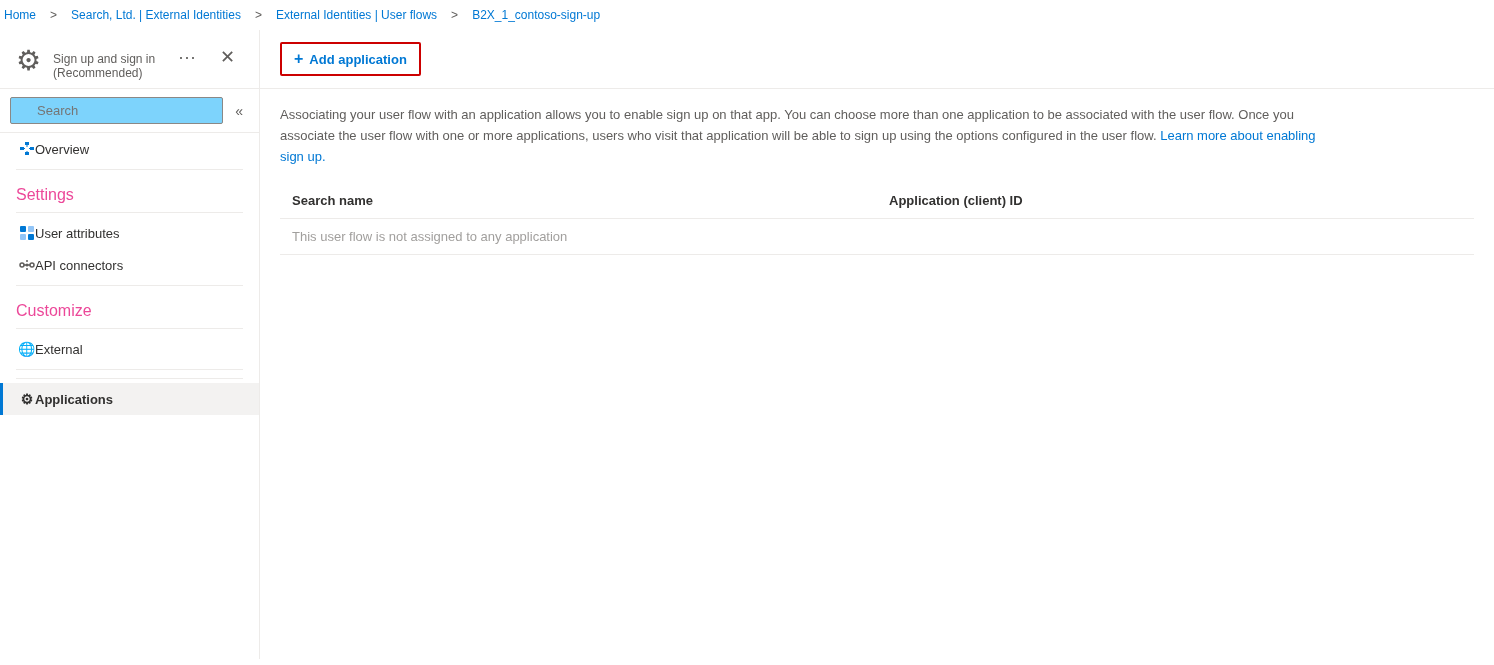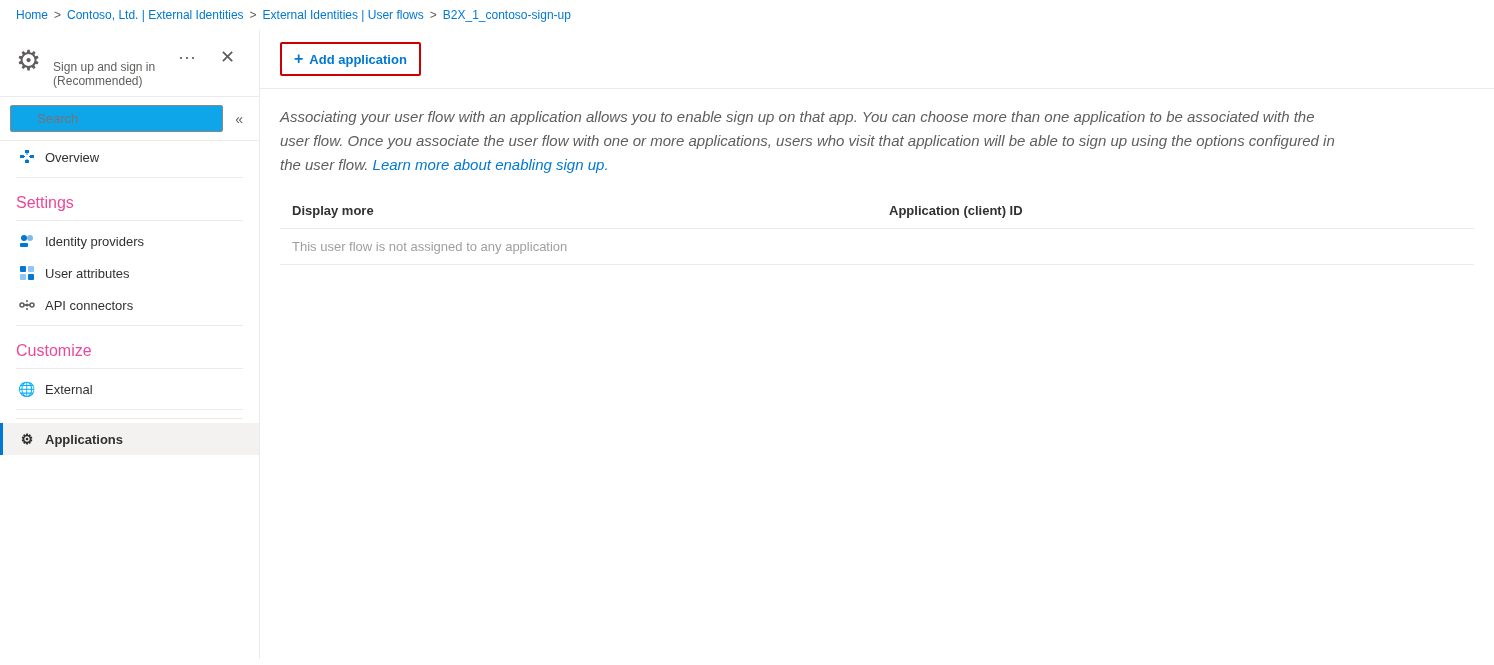--- a/index.html
+++ b/index.html
@@ -1,42 +1,42 @@
 <!DOCTYPE html>
 <html><head>
   <meta charset="utf-8">
   <style>
     * { box-sizing: border-box; margin: 0; padding: 0; }
     body { font-family: 'Segoe UI', Arial, sans-serif; font-size: 13px; background: #fff; color: #323130; }
 
     
     .breadcrumb {
-      display: flex; align-items: center; gap: 6px;
-      padding: 8px 16px; font-size: 12px; color: #0078d4;
+      display: flex; align-items: center; gap: 14px;
+      padding: 8px 4px; font-size: 12px; color: #0078d4;
     }
     .breadcrumb span { color: #605e5c; }
     .breadcrumb a { color: #0078d4; text-decoration: none; }
 
     
     .layout { display: flex; height: calc(100vh - 36px); overflow: hidden; }
 
     
     .sidebar {
       width: 260px; min-width: 260px; border-right: 1px solid #edebe9;
       display: flex; flex-direction: column; overflow-y: auto; background: #fff;
     }
 
     
     .page-header {
       display: flex; align-items: flex-start; gap: 12px;
       padding: 12px 16px 8px 16px; border-bottom: 1px solid #edebe9;
     }
     .page-header-icon { font-size: 28px; color: #605e5c; margin-top: 2px; }
     .page-header-text h1 { font-size: 18px; font-weight: 600; color: #323130; }
-    .page-header-text .subtitle { font-size: 12px; color: #605e5c; margin-top: 18px; }
+    .page-header-text .subtitle { font-size: 12px; color: #605e5c; margin-top: 10px; }
     .page-header-actions { margin-left: auto; display: flex; align-items: center; gap: 8px; }
     .ellipsis-btn {
       background: none; border: none; cursor: pointer; font-size: 18px; color: #605e5c;
       padding: 4px 8px; border-radius: 2px;
     }
     .close-btn {
       background: none; border: none; cursor: pointer; font-size: 18px; color: #605e5c;
       padding: 4px 8px; border-radius: 2px;
     }
 
@@ -53,30 +53,30 @@
     }
     .search-wrapper {
       flex: 1; position: relative;
     }
     .search-wrapper .search-icon-inner {
       position: absolute; left: 7px; top: 50%; transform: translateY(-50%);
       color: #605e5c; font-size: 13px; pointer-events: none;
     }
     .search-wrapper input {
       width: 100%; border: 1px solid #8a8886; border-radius: 2px;
-      padding: 5px 8px 5px 26px; font-size: 13px; color: #323130; background: #0ea5e9;
+      padding: 5px 8px 5px 26px; font-size: 13px; color: #323130; background: #7dd3fc;
     }
     .collapse-btn {
       background: none; border: none; cursor: pointer; font-size: 14px; color: #605e5c;
       padding: 4px 6px;
     }
 
     
     .nav-item {
-      display: flex; align-items: center; gap: 10px;
+      display: flex; align-items: center; 
       padding: 8px 16px; cursor: pointer; font-size: 13px; color: #323130;
       border-left: 3px solid transparent;
     }
     .nav-item.active { background: #f3f2f1; border-left-color: #0078d4; font-weight: 600; }
     .nav-item .nav-icon { width: 16px; height: 16px; display: flex; align-items: center; justify-content: center; font-size: 14px; }
 
     .nav-section-label {
       padding: 12px 16px 4px 16px; font-size: 16px; font-weight: 400;
       color: #ec4899; text-transform: none;
     }
@@ -94,23 +94,22 @@
 
     .add-btn {
       display: flex; align-items: center; gap: 6px;
       padding: 6px 12px; font-size: 13px; font-weight: 600;
       background: #fff; color: #0078d4;
       border: 2px solid #cc0000; border-radius: 2px; cursor: pointer;
     }
     .add-btn .plus-icon { font-size: 16px; font-weight: 700; }
 
     .description-area {
-      padding: 16px 20px; font-size: 15px; color: #605e5c; line-height: 1.6;
+      padding: 16px 20px; font-size: 13px; color: #605e5c; line-height: 1.6;
       max-width: 1100px;
-      font-style: italic;
     }
     .description-area a { color: #0078d4; text-decoration: none; }
 
     
     .table-container { padding: 0 20px; }
     .data-table { width: 100%; border-collapse: collapse; }
     .data-table th {
       text-align: left; font-size: 13px; font-weight: 600;
       padding: 10px 12px; border-bottom: 1px solid #edebe9; color: #323130;
     }
@@ -123,21 +122,21 @@
 
     
     .icon-overview { color: #0078d4; font-size: 15px; }
   </style>
 </head>
 <body>
 
 <div class="breadcrumb">
   <a href="#">Home</a>
   <span>&gt;</span>
-  <a href="#">Contoso, Ltd. | External Identities</a>
+  <a href="#">Search, Ltd. | External Identities</a>
   <span>&gt;</span>
   <a href="#">External Identities | User flows</a>
   <span>&gt;</span>
   <a href="#">B2X_1_contoso-sign-up</a>
 </div>
 
 <div class="layout">
 
   <div class="sidebar">
 
@@ -174,30 +173,20 @@
           <line x1="8" y1="10" x2="8" y2="11" stroke="#0078d4" stroke-width="1"></line>
         </svg>
       </span>
       <span>Overview</span>
     </div>
 
     <hr class="nav-divider">
     <div class="nav-section-label">Settings</div>
     <hr class="nav-divider">
 
-    <div class="nav-item">
-      <span class="nav-icon">
-        <svg width="16" height="16" viewBox="0 0 16 16" fill="none">
-          <circle cx="5" cy="5" r="3" fill="#0078d4"></circle>
-          <circle cx="11" cy="5" r="3" fill="#0078d4" opacity="0.5"></circle>
-          <rect x="1" y="10" width="8" height="4" rx="1" fill="#0078d4"></rect>
-        </svg>
-      </span>
-      <span>Identity providers</span>
-    </div>
 
     <div class="nav-item">
       <span class="nav-icon">
         <svg width="16" height="16" viewBox="0 0 16 16" fill="none">
           <rect x="1" y="1" width="6" height="6" rx="1" fill="#0078d4"></rect>
           <rect x="9" y="1" width="6" height="6" rx="1" fill="#92c5f7"></rect>
           <rect x="1" y="9" width="6" height="6" rx="1" fill="#92c5f7"></rect>
           <rect x="9" y="9" width="6" height="6" rx="1" fill="#0078d4"></rect>
         </svg>
       </span>
@@ -250,21 +239,21 @@
     <div class="description-area">
       <span>Associating your user flow with an application allows you to enable sign up on that app. You can choose more than one application to be associated with the user flow. Once you associate the user flow with one or more applications, users who visit that application will be able to sign up using the options configured in the user flow.</span>
       <a href="#">Learn more about enabling sign up.</a>
     </div>
 
     <div class="table-container">
       <table class="data-table">
         <thead>
           <tr>
             <th class="col-display">
-              <span>Display more</span>
+              <span>Search name</span>
             </th>
             <th class="col-client">
               <span>Application (client) ID</span>
             </th>
           </tr>
         </thead>
         <tbody>
           <tr>
             <td colspan="2">This user flow is not assigned to any application</td>
           </tr>

